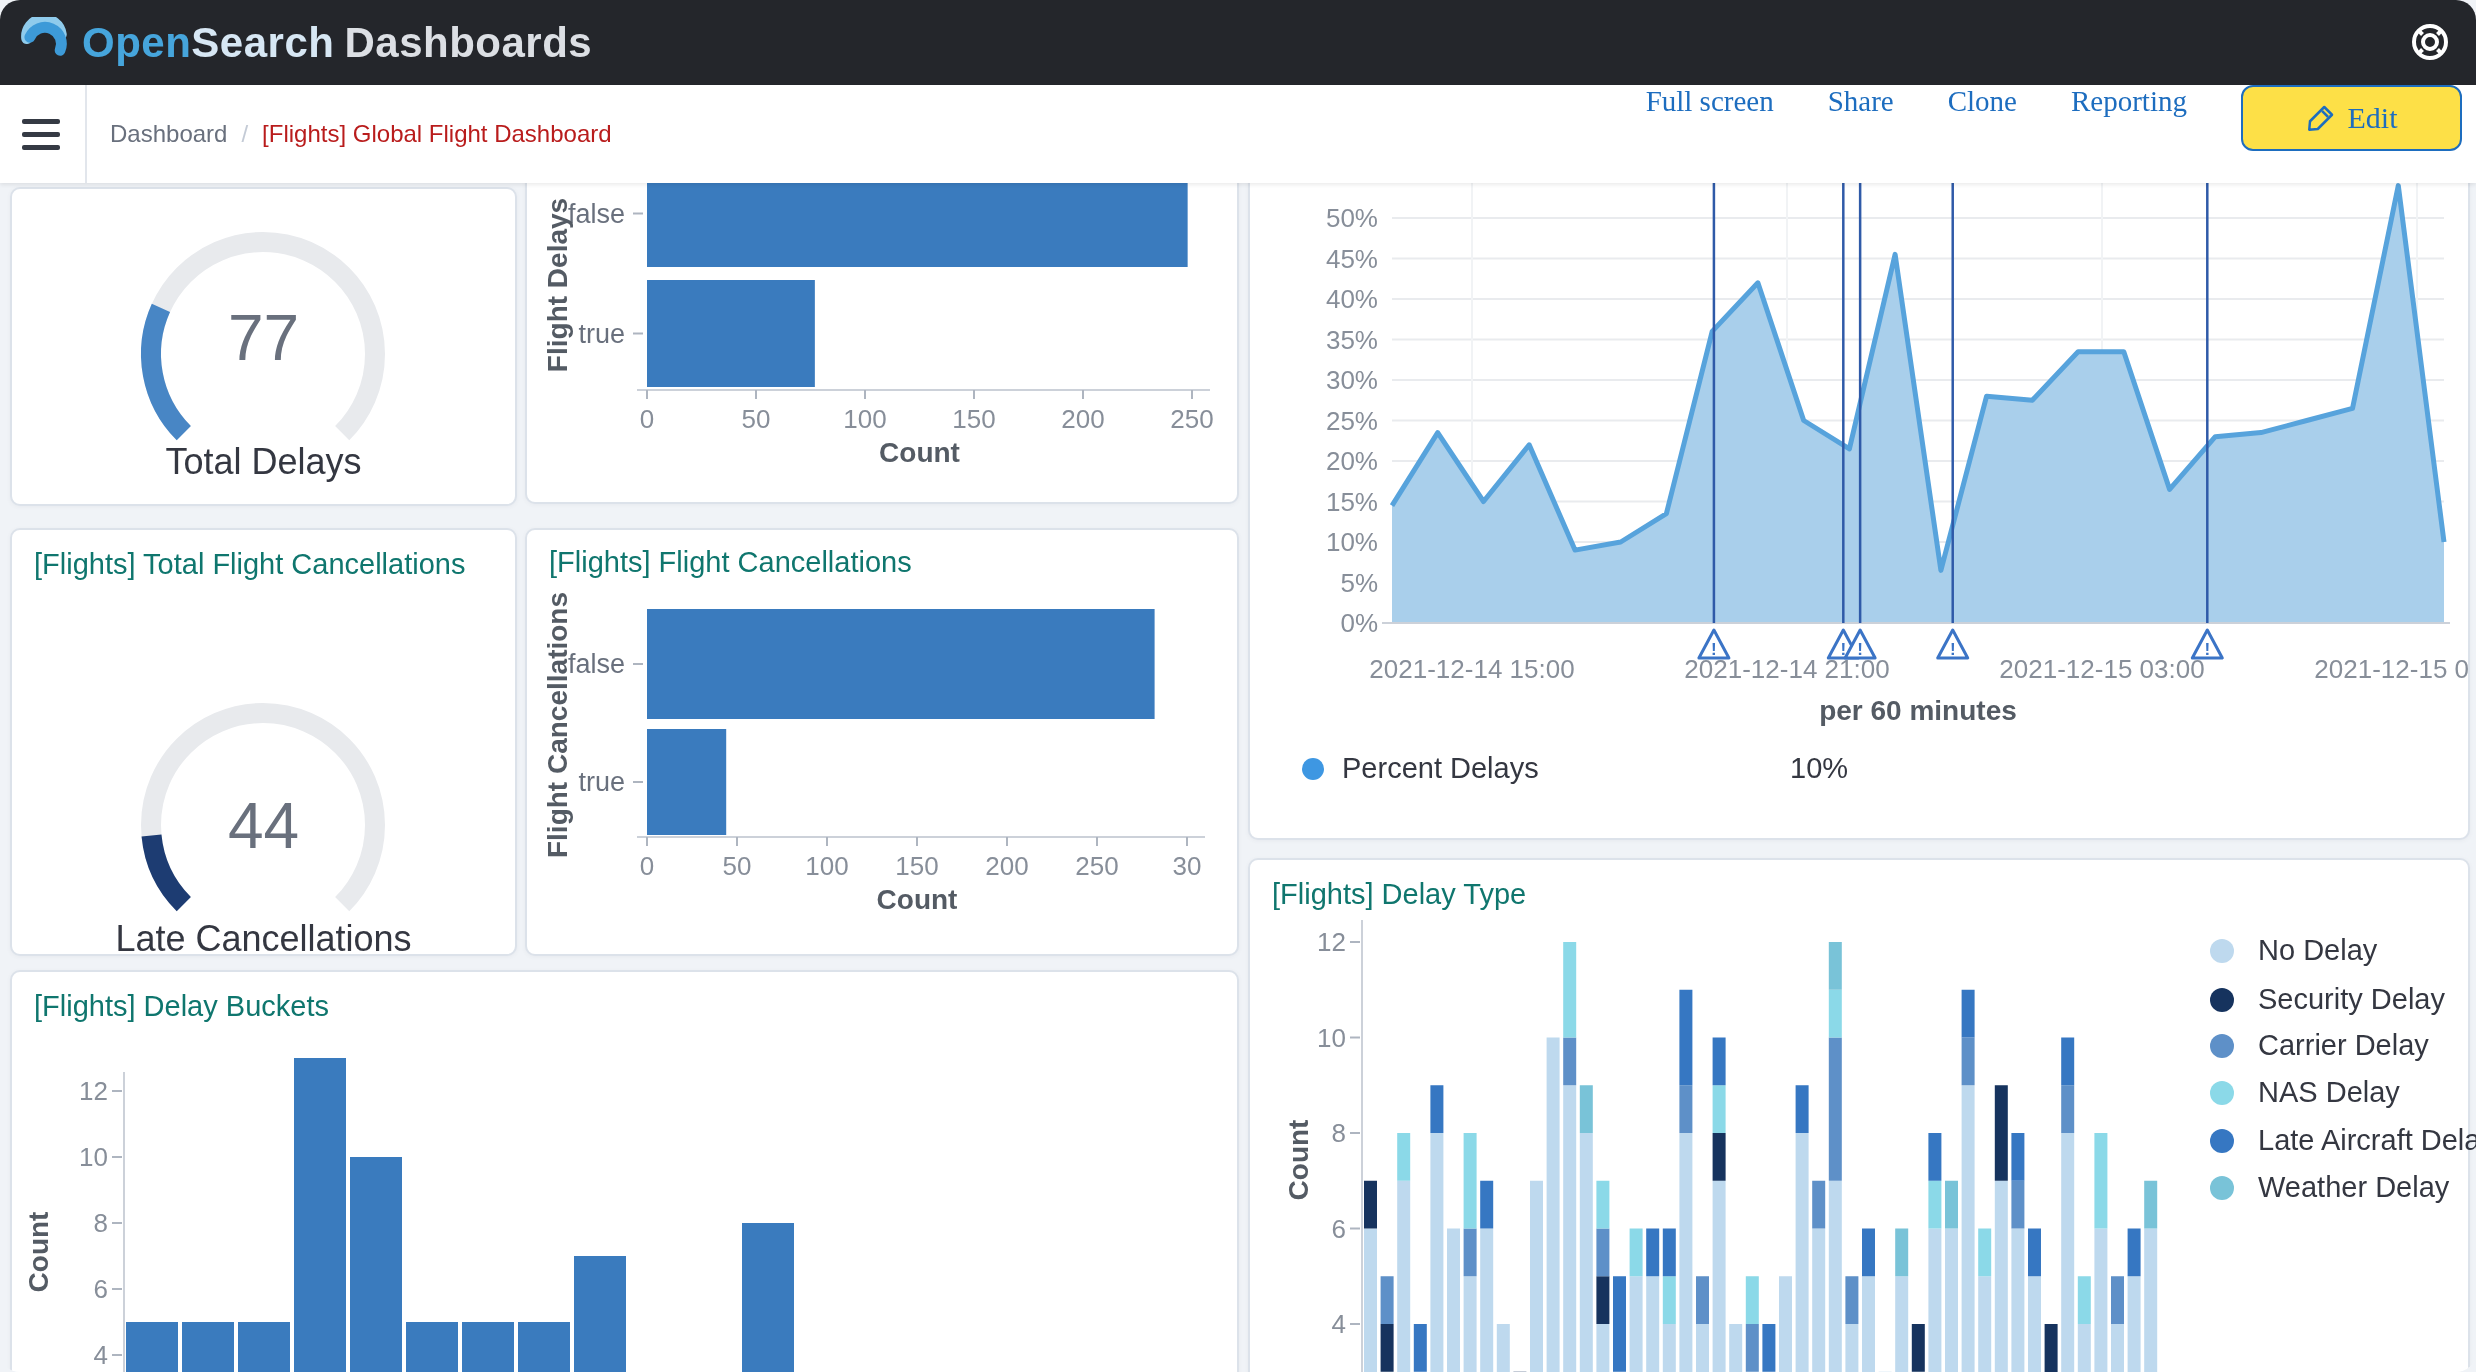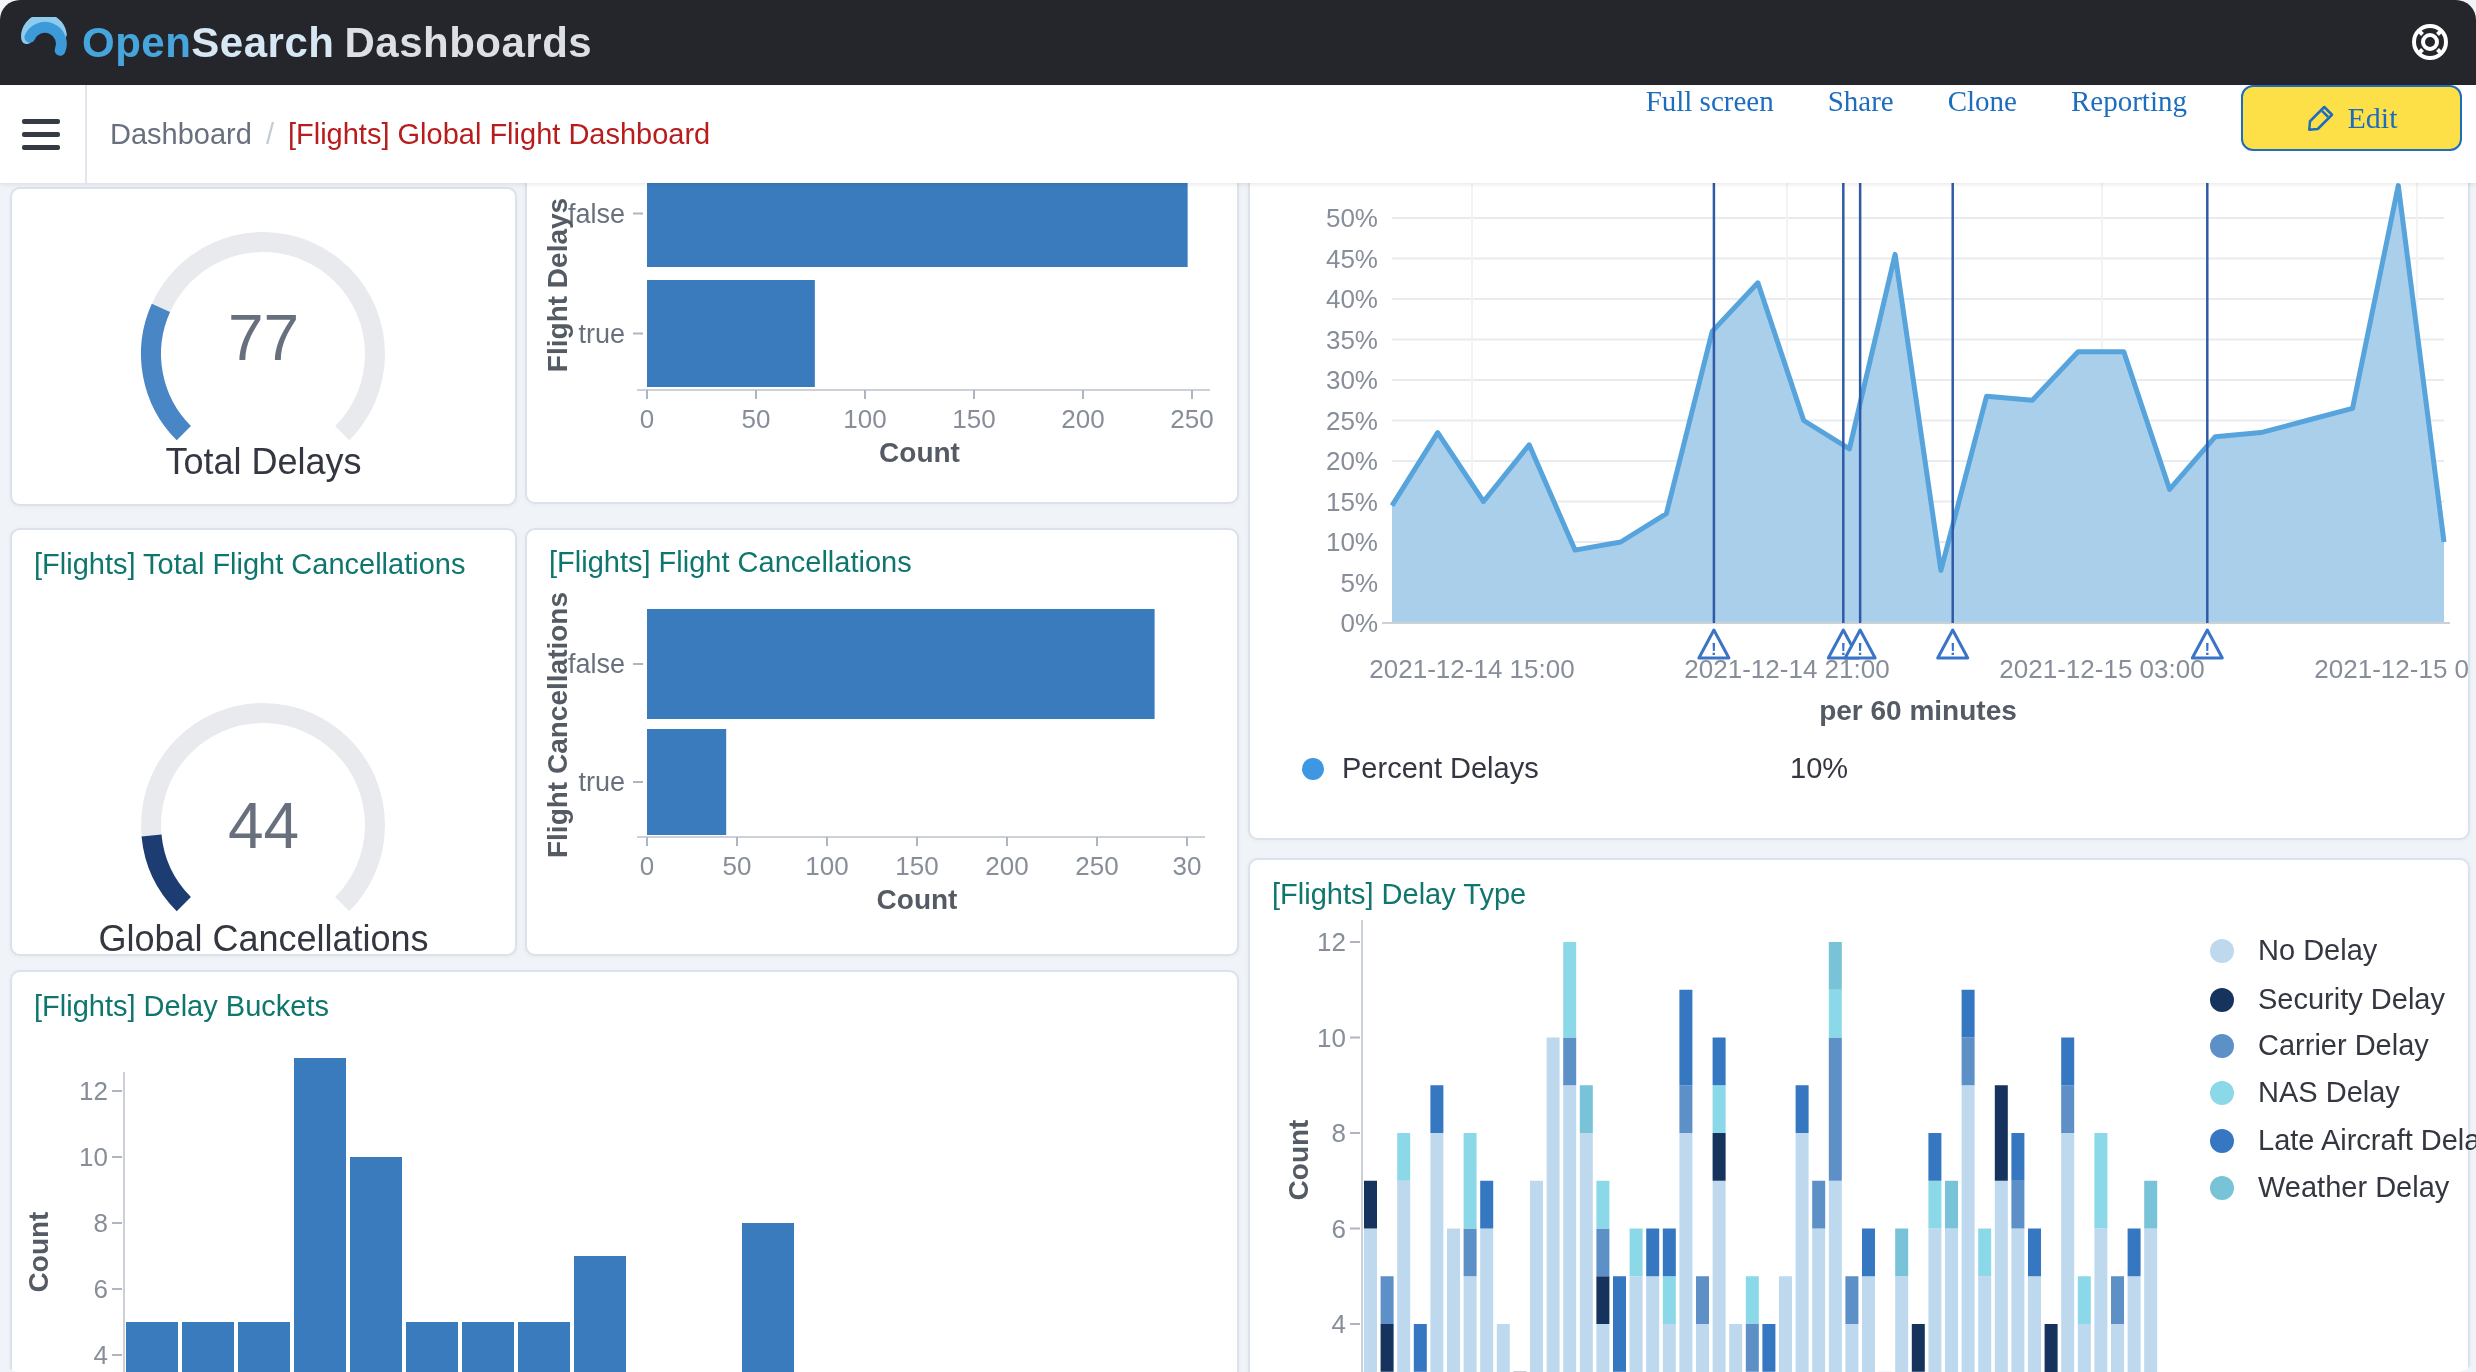--- a/index.html
+++ b/index.html
@@ -11,21 +11,21 @@
   .logo-text{font-size:42px;font-weight:bold;letter-spacing:0.5px;}
   .logo-open{color:#46A5DC;}
   .logo-search{color:#D7E7F4;}
   .logo-rest{color:#DCDFE4;margin-left:10px;}
   #help-btn{position:absolute;right:22px;top:18px;width:48px;height:48px;cursor:pointer;}
   
   #navbar{position:absolute;left:0;top:85px;width:2476px;height:98px;background:#FFFFFF;box-shadow:0 2px 4px rgba(0,0,0,0.08);z-index:5;}
   #hamburger{position:absolute;left:22px;top:27px;width:44px;height:44px;display:flex;flex-direction:column;justify-content:center;gap:8px;cursor:pointer;}
   #hamburger .bar{width:38px;height:5px;background:#353A44;border-radius:2px;}
   #nav-divider{position:absolute;left:85px;top:0;width:2px;height:98px;background:#E2E6EC;}
-  #breadcrumb{position:absolute;left:110px;top:0;height:98px;display:flex;align-items:center;font-size:29px;}
+  #breadcrumb{position:absolute;left:110px;top:0;height:98px;display:flex;align-items:center;font-size:24px;}
   .crumb-root{color:#69707D;cursor:pointer;}
   .crumb-sep{color:#C4CBD6;margin:0 14px;}
   .crumb-current{color:#b91c1c;}
   #nav-actions{position:absolute;right:10px;top:0;height:98px;display:flex;gap:54px;font-family:Liberation Serif, serif;}
   .nav-link{color:#1D6DBF;font-size:29px;cursor:pointer;}
   #edit-btn{width:217px;height:62px;border:2px solid #1D6DBF;border-radius:12px;color:#1D6DBF;font-size:30px;display:flex;align-items:center;justify-content:center;gap:12px;background:#fde047;cursor:pointer;margin-right:4px;}
   
   #content{position:absolute;left:0;top:183px;width:2476px;height:1189px;overflow:hidden;}
   .card{position:absolute;background:#FFFFFF;border:2px solid #DCE2EA;border-radius:10px;box-shadow:0 1px 4px rgba(80,90,110,0.06);}
   .card svg{position:absolute;left:0;top:0;}
@@ -191,21 +191,21 @@
       <div id="area-legend-value">10%</div>
     </div>
 
     <div class="card" style="left:10px;top:345px;width:503px;height:424px;">
       <div class="panel-title" style="top:18px;">[Flights] Total Flight Cancellations</div>
       <svg id="svg-g2" width="503" height="424">
           <path d="M171.80404050710666,374.1959594928933 A112,112 0 1 1 330.19595949289334,374.1959594928933" stroke="#E8EAED" stroke-width="20" fill="none"></path>
           <path d="M171.80404050710666,374.1959594928933 A112,112 0 0 1 139.49705996445505,305.54013109167363" stroke="#1D3C72" stroke-width="20" fill="none"></path>
         </svg>
       <div class="gauge-num" style="top:259px;">44</div>
-      <div class="gauge-label" style="top:388px;">Global Cancellations</div>
+      <div class="gauge-label" style="top:388px;">Late Cancellations</div>
     </div>
 
     <div class="card" style="left:525px;top:345px;width:710px;height:424px;">
       <div class="panel-title" style="top:16px;">[Flights] Flight Cancellations</div>
       <svg id="svg-b2" width="710" height="424">
           <rect x="120" y="79" width="507.6" height="110" fill="#3A7BBE"></rect>
           <rect x="120" y="199" width="79.2" height="106" fill="#3A7BBE"></rect>
           <line x1="110" y1="307" x2="678" y2="307" stroke="#CCD1D9" stroke-width="2"></line>
           <line x1="120" y1="307" x2="120" y2="316" stroke="#AEB5C0" stroke-width="2"></line>
           <text x="120" y="345" text-anchor="middle" fill="#878E99" font-size="26" font-weight="normal">0</text>

